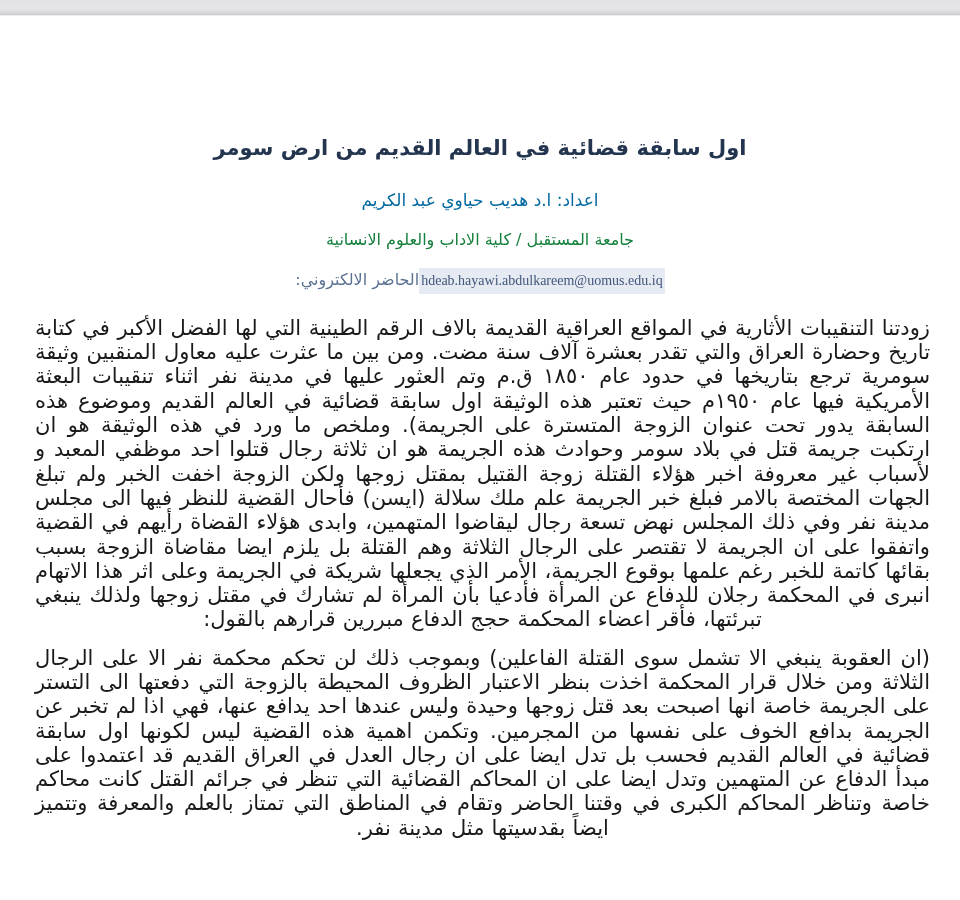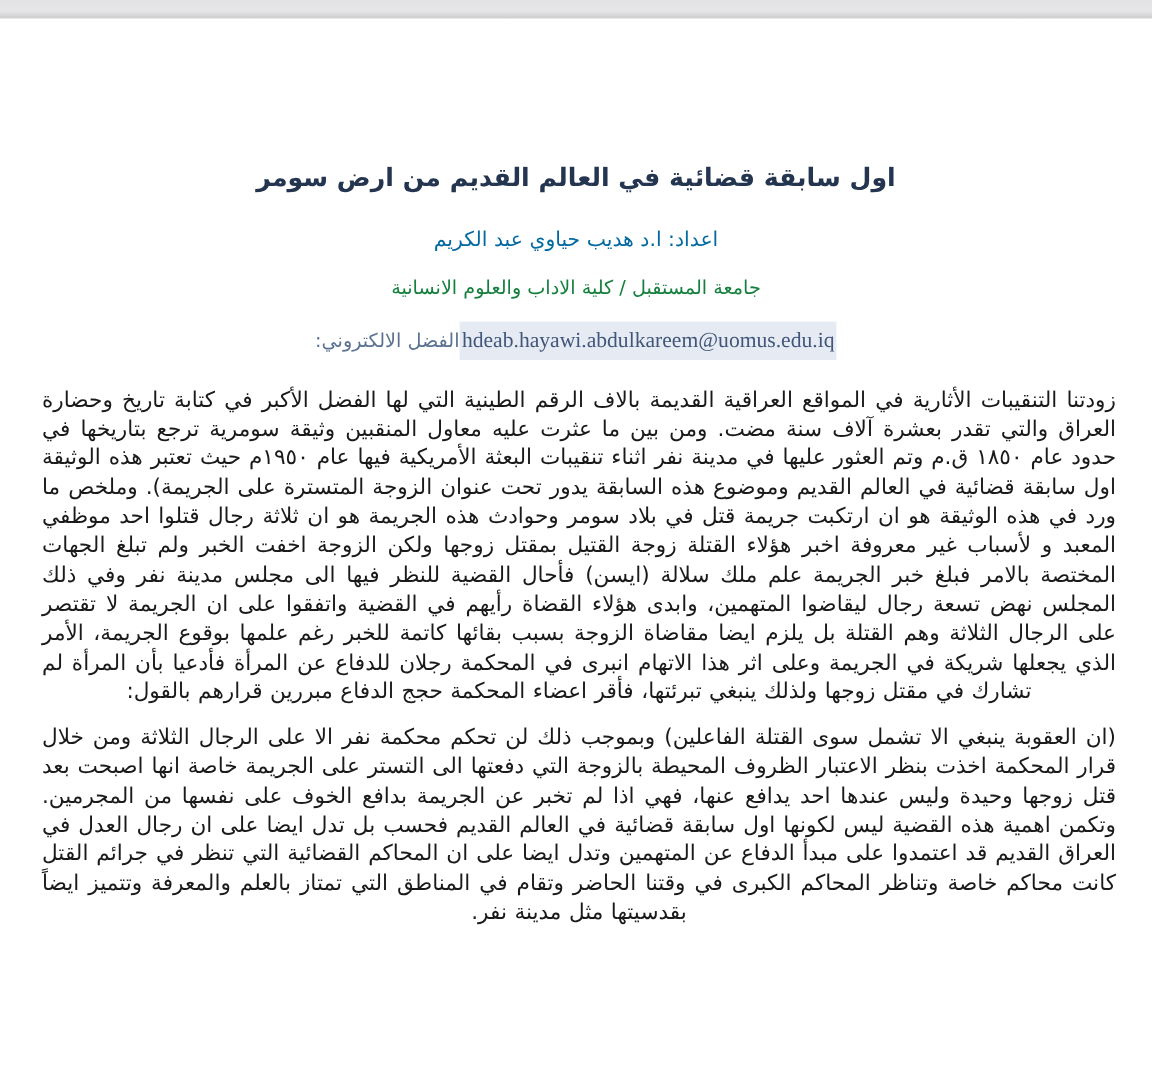--- a/index.html
+++ b/index.html
@@ -73,35 +73,35 @@
     font-size: 16px;
     line-height: 1.5;
     margin: 0 0 10px 0;
     white-space: nowrap;
   }
 
   .email-value {
     background: #e6ebf3;
     color: #41567a;
     font-family: "Liberation Serif", "DejaVu Serif", serif;
-    font-size: 18px;
+    font-size: 14px;
     padding: 2px 2px 3px 2px;
     direction: ltr;
     unicode-bidi: embed;
     display: inline-block;
   }
 
   .body-block {
     margin: 0;
     padding: 12px 30px 0 35px;
   }
 
   .body-par {
     color: #1a1a1a;
-    font-size: 18px;
+    font-size: 21px;
     line-height: 24.3px;
     text-align: justify;
     text-align-last: center;
     margin: 0 0 14px 0;
     word-spacing: 0.5px;
   }
 
   .body-par.last {
     margin-bottom: 0;
   }
@@ -114,21 +114,21 @@
 <div class="page">
 
   <div class="header-block">
 
     <h1 class="doc-title">اول سابقة قضائية في العالم القديم من ارض سومر</h1>
 
     <div class="byline">اعداد: ا.د هديب حياوي عبد الكريم</div>
 
     <div class="affiliation">جامعة المستقبل / كلية الاداب والعلوم الانسانية</div>
 
-    <div class="email-line"><span class="email-value">hdeab.hayawi.abdulkareem@uomus.edu.iq</span><span class="email-label">الفضل الالكتروني:</span></div>
+    <div class="email-line"><span class="email-value">hdeab.hayawi.abdulkareem@uomus.edu.iq</span><span class="email-label">الحاضر الالكتروني:</span></div>
 
   </div>
 
   <div class="body-block">
 
     <p class="body-par">زودتنا التنقيبات الأثارية في المواقع العراقية القديمة بالاف الرقم الطينية التي لها الفضل الأكبر في كتابة تاريخ وحضارة العراق والتي تقدر بعشرة آلاف سنة مضت. ومن بين ما عثرت عليه معاول المنقبين وثيقة سومرية ترجع بتاريخها في حدود عام ١٨٥٠ ق.م وتم العثور عليها في مدينة نفر اثناء تنقيبات البعثة الأمريكية فيها عام ١٩٥٠م حيث تعتبر هذه الوثيقة اول سابقة قضائية في العالم القديم وموضوع هذه السابقة يدور تحت عنوان الزوجة المتسترة على الجريمة). وملخص ما ورد في هذه الوثيقة هو ان ارتكبت جريمة قتل في بلاد سومر وحوادث هذه الجريمة هو ان ثلاثة رجال قتلوا احد موظفي المعبد و لأسباب غير معروفة اخبر هؤلاء القتلة زوجة القتيل بمقتل زوجها ولكن الزوجة اخفت الخبر ولم تبلغ الجهات المختصة بالامر فبلغ خبر الجريمة علم ملك سلالة (ايسن) فأحال القضية للنظر فيها الى مجلس مدينة نفر وفي ذلك المجلس نهض تسعة رجال ليقاضوا المتهمين، وابدى هؤلاء القضاة رأيهم في القضية واتفقوا على ان الجريمة لا تقتصر على الرجال الثلاثة وهم القتلة بل يلزم ايضا مقاضاة الزوجة بسبب بقائها كاتمة للخبر رغم علمها بوقوع الجريمة، الأمر الذي يجعلها شريكة في الجريمة وعلى اثر هذا الاتهام انبرى في المحكمة رجلان للدفاع عن المرأة فأدعيا بأن المرأة لم تشارك في مقتل زوجها ولذلك ينبغي تبرئتها، فأقر اعضاء المحكمة حجج الدفاع مبررين قرارهم بالقول:</p>
 
     <p class="body-par last">(ان العقوبة ينبغي الا تشمل سوى القتلة الفاعلين) وبموجب ذلك لن تحكم محكمة نفر الا على الرجال الثلاثة ومن خلال قرار المحكمة اخذت بنظر الاعتبار الظروف المحيطة بالزوجة التي دفعتها الى التستر على الجريمة خاصة انها اصبحت بعد قتل زوجها وحيدة وليس عندها احد يدافع عنها، فهي اذا لم تخبر عن الجريمة بدافع الخوف على نفسها من المجرمين. وتكمن اهمية هذه القضية ليس لكونها اول سابقة قضائية في العالم القديم فحسب بل تدل ايضا على ان رجال العدل في العراق القديم قد اعتمدوا على مبدأ الدفاع عن المتهمين وتدل ايضا على ان المحاكم القضائية التي تنظر في جرائم القتل كانت محاكم خاصة وتناظر المحاكم الكبرى في وقتنا الحاضر وتقام في المناطق التي تمتاز بالعلم والمعرفة وتتميز ايضاً بقدسيتها مثل مدينة نفر.</p>
 
   </div>

